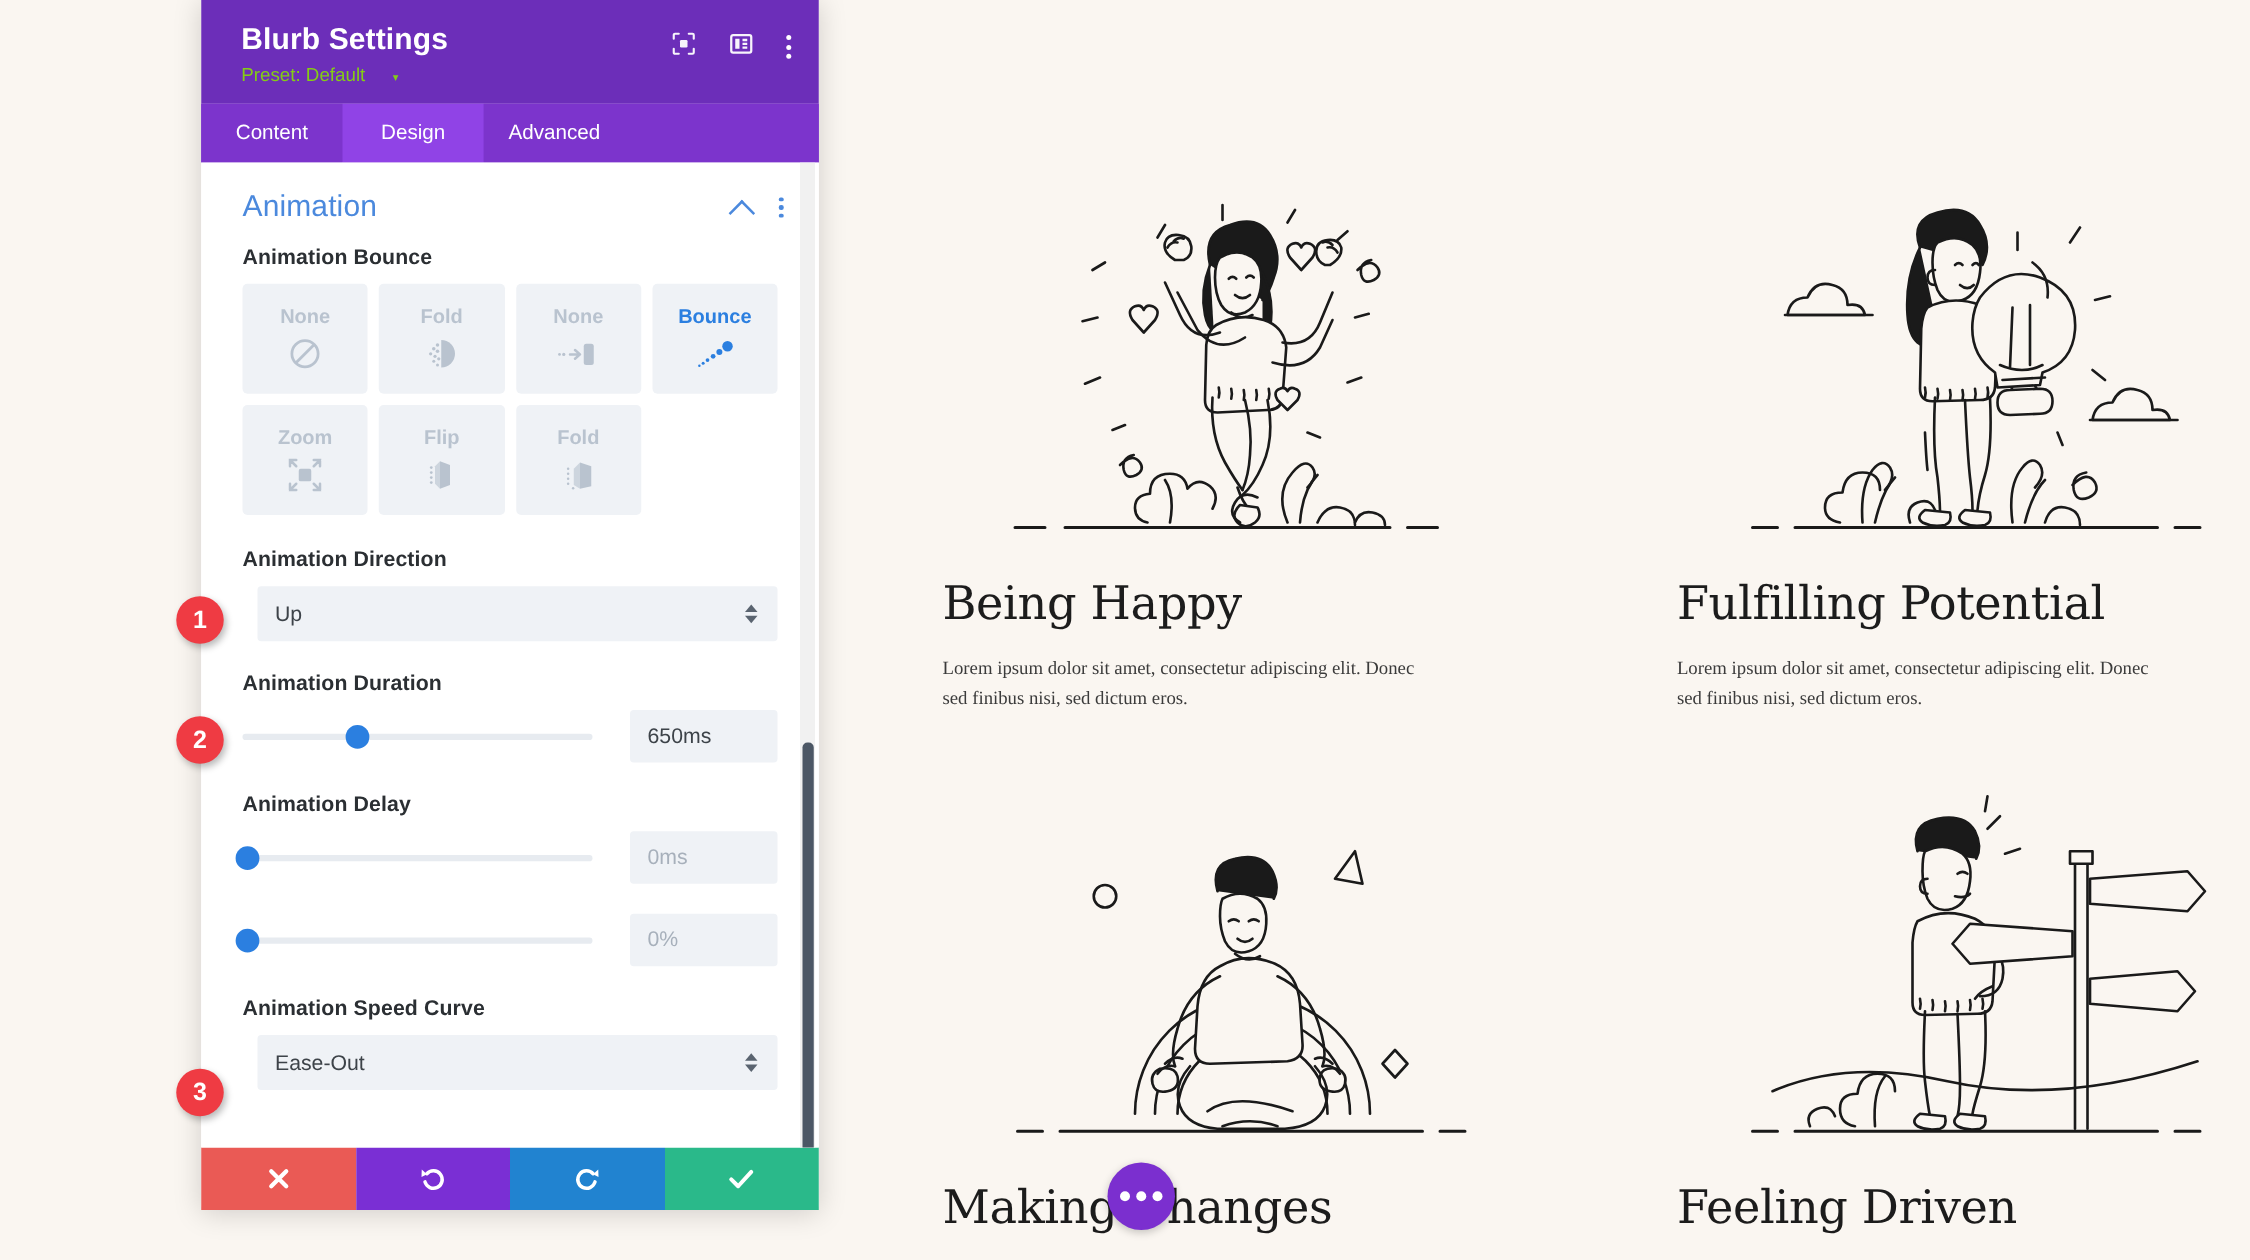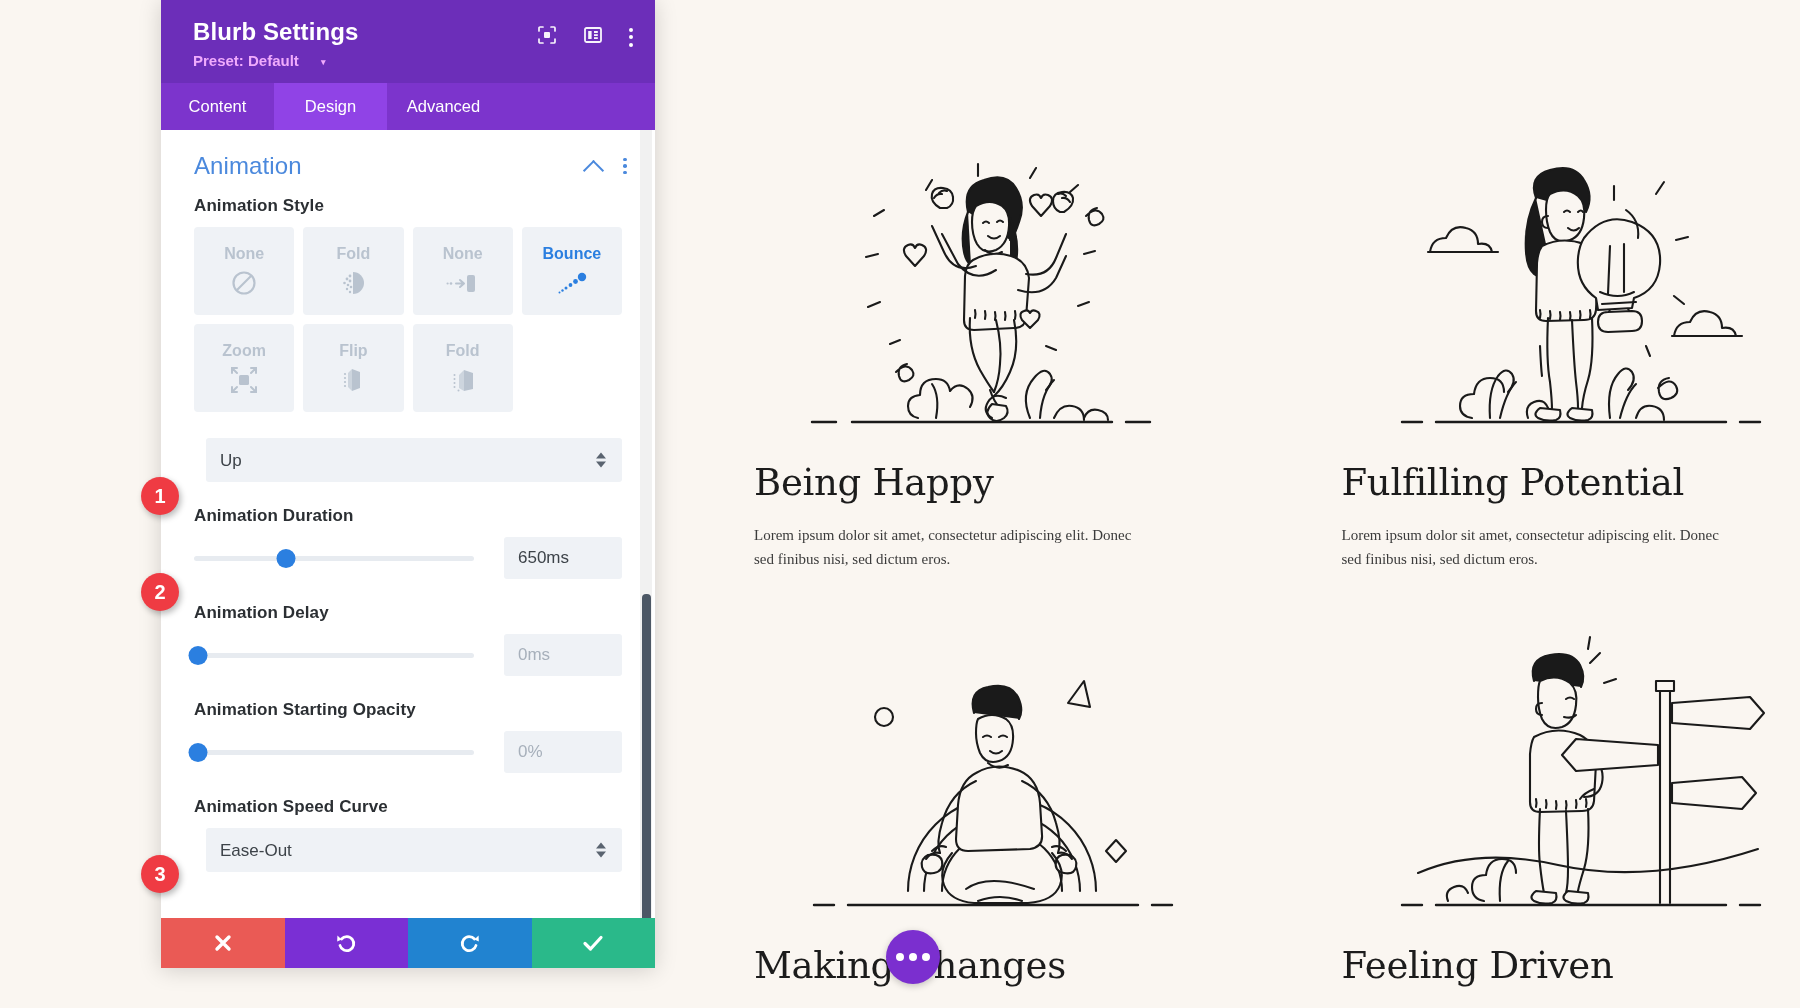--- a/index.html
+++ b/index.html
@@ -69,21 +69,21 @@
     border-radius: 0 0 4px 4px;
   }
   .modal-header {
     background: #6c2eb9; color: #fff;
     padding: 18px 22px 14px 32px;
     display: flex; align-items: flex-start; justify-content: space-between;
   }
   .mh-left { display: flex; flex-direction: column; gap: 6px; }
   .modal-title { font-size: 24px; font-weight: 700; letter-spacing: .1px; }
   .modal-preset {
-    font-size: 15px; font-weight: 700; color: #f0abfc;
+    font-size: 15px; font-weight: 400; color: #84cc16;
     display: flex; align-items: center; gap: 22px; cursor: pointer;
   }
   .caret-tiny { font-size: 9px; position: relative; top: 1px; }
   .mh-icons { display: flex; align-items: center; gap: 26px; padding-top: 7px; }
   .mh-icons .ico { cursor: pointer; opacity: .95; display: block; }
   .dots-v { display: flex; flex-direction: column; gap: 3.5px; align-items: center; cursor: pointer; }
   .dots-v i { width: 4px; height: 4px; border-radius: 50%; background: #fff; display: block; }
 
   .modal-tabs { display: flex; background: #7c34cc; }
   .tab {
@@ -477,21 +477,21 @@
           <span class="dots-v-blue">
             <i></i>
             <i></i>
             <i></i>
           </span>
         </div>
       </div>
 
       <div class="fields">
 
-        <div class="field-label">Animation Style</div>
+        <div class="field-label">Animation Bounce</div>
         <div class="style-grid">
 
           <div class="style-cell">
             <span class="s-label">None</span>
             <svg width="30" height="30" viewBox="0 0 30 30">
               <circle cx="15" cy="15" r="10.5" fill="none" stroke="#b9c3cf" stroke-width="2.2"></circle>
               <line x1="8" y1="22" x2="22" y2="8" stroke="#b9c3cf" stroke-width="2.2"></line>
             </svg>
           </div>
 
@@ -572,20 +572,21 @@
                 <circle cx="6.5" cy="18" r="1"></circle>
                   <circle cx="6.5" cy="22" r="1"></circle>
                 <circle cx="10.5" cy="25.5" r="1"></circle>
               </g>
             </svg>
           </div>
 
         </div>
 
         <div class="field">
+          <div class="field-label">Animation Direction</div>
           <div class="sel-wrap">
             <select class="styled">
               <option>Up</option>
             </select>
             <span class="sel-arrows">
               <span class="up"></span>
                 <span class="dn"></span>
             </span>
           </div>
         </div>
@@ -606,21 +607,20 @@
           <div class="slider-row">
             <div class="track">
               <div class="track-bar"></div>
               <div class="knob" style="left:1.5%"></div>
             </div>
             <div class="num-box placeholder">0ms</div>
           </div>
         </div>
 
         <div class="field">
-          <div class="field-label">Animation Starting Opacity</div>
           <div class="slider-row">
             <div class="track">
               <div class="track-bar"></div>
               <div class="knob" style="left:1.5%"></div>
             </div>
             <div class="num-box placeholder">0%</div>
           </div>
         </div>
 
         <div class="field">

